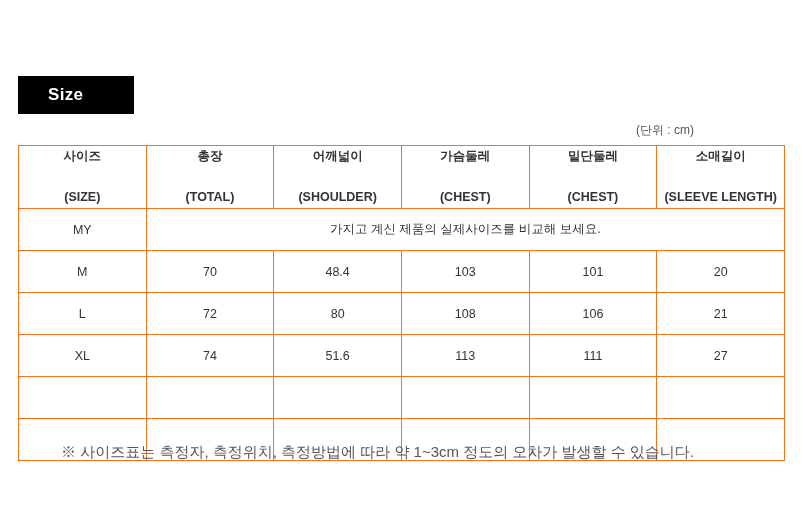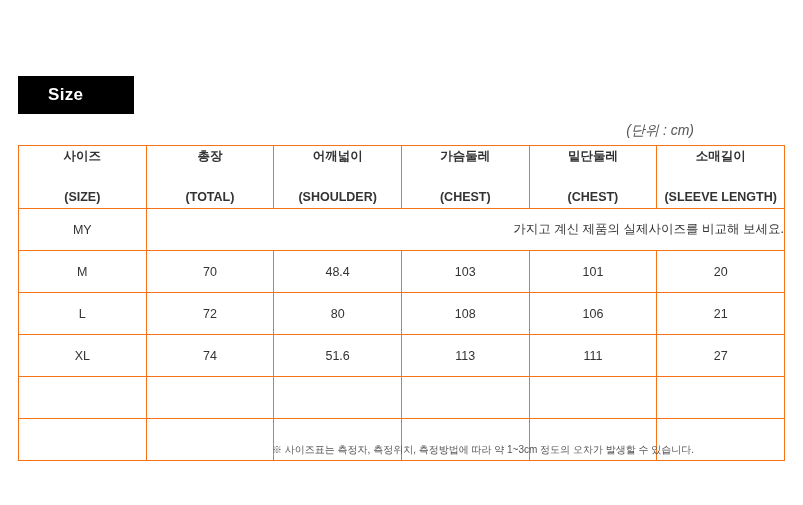--- a/index.html
+++ b/index.html
@@ -32,23 +32,22 @@
     display: flex;
     align-items: center;
     padding-left: 30px;
     box-sizing: border-box;
     letter-spacing: 0.3px;
   }
   .unit-note {
     position: absolute;
     right: 18px;
     top: 122px;
-    font-size: 14px;
+    font-size: 12px;
     color: #555555;
-    font-style: italic;
   }
   table.size-table {
     position: absolute;
     left: 18px;
     top: 145px;
     width: 767px;
     border-collapse: collapse;
     table-layout: fixed;
   }
   table.size-table td {
@@ -71,30 +70,29 @@
     display: block;
     font-weight: bold;
     margin-top: 25px;
   }
   table.size-table tr.my td.my-label {
     font-size: 12.5px;
   }
   table.size-table tr.my td.my-note {
     font-size: 12.5px;
     color: #333333;
-    text-align: right;
   }
   table.size-table tr.empty td {
     height: 41px;
   }
   .footnote {
     position: absolute;
     right: 18px;
     top: 443px;
-    font-size: 10px;
+    font-size: 15px;
     color: #555555;
     text-align: center;
   }
 </style>
 </head>
 <body>
 
 <div class="page">
 
   <div class="size-badge">

